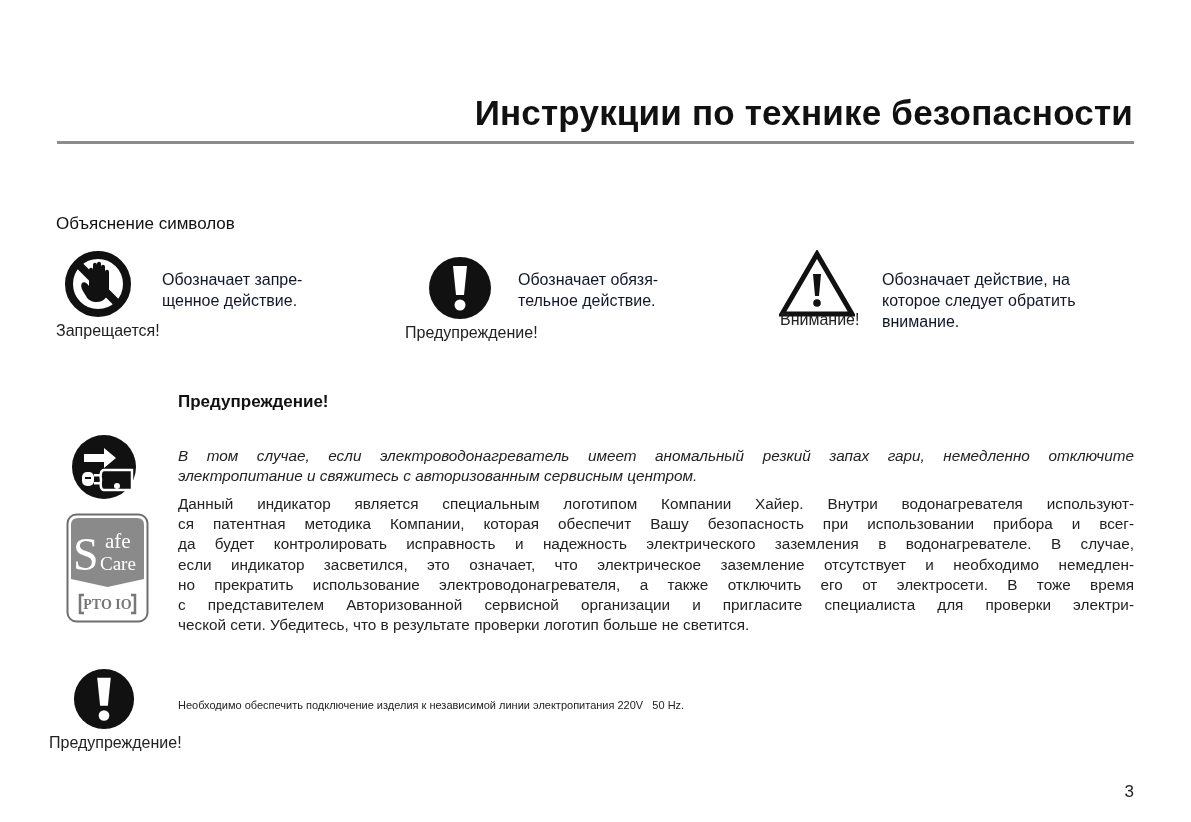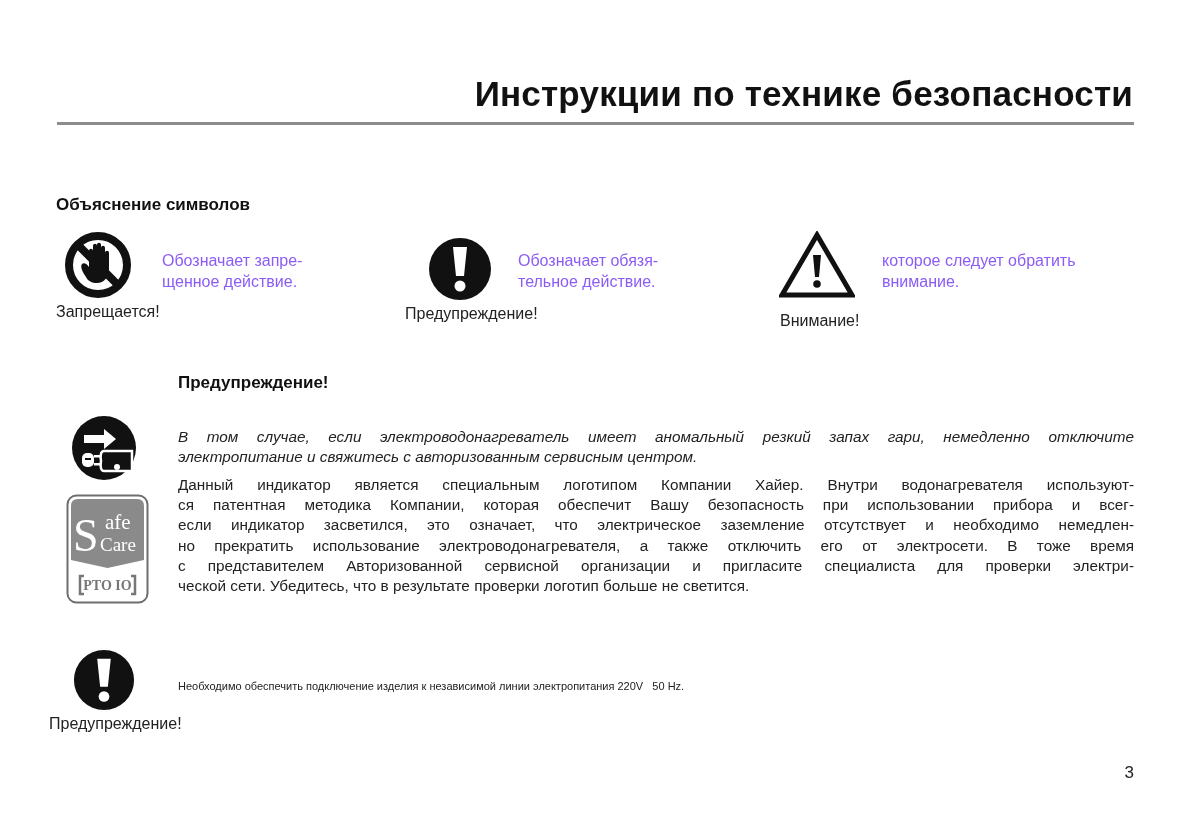--- a/index.html
+++ b/index.html
@@ -1,23 +1,23 @@
 <!DOCTYPE html>
 <html><head>
 <meta charset="utf-8">
 <style>
   html, body { margin: 0; padding: 0; background: #ffffff; }
   body { width: 1191px; height: 822px; position: relative; overflow: hidden;
          font-family: "Liberation Sans", "DejaVu Sans", sans-serif; color: #1a1a1a; }
-  .abs { position: absolute; }
+  .abs { position: absolute; margin-top: 19px; }
   .title { right: 58px; top: 74px; font-size: 35px; font-weight: bold; letter-spacing: 0.2px; color: #111; white-space: nowrap; }
   .rule { left: 57px; top: 122px; width: 1077px; height: 3px; background: #8c8c8c; }
-  .sec-head { left: 56px; top: 195px; font-size: 17px; font-weight: bold; color: #111; }
+  .sec-head { left: 56px; top: 195px; font-size: 17px; font-weight: normal; color: #111; }
   .sym-caption { font-size: 16px; color: #222; white-space: nowrap; text-align: center; }
-  .sym-text { font-size: 16px; line-height: 21px; color: #8b5cf6; }
+  .sym-text { font-size: 16px; line-height: 21px; color: #0f172a; }
   .warn-head { left: 178px; top: 372px; font-size: 17px; font-weight: bold; line-height: 21px; color: #111; }
   .para { left: 178px; width: 956px; font-size: 15.3px; line-height: 20.2px; color: #222; text-align: justify; }
   .line { display: block; text-align: justify; text-align-last: justify; white-space: nowrap; }
   .line.last { text-align-last: left; }
   .page-num { right: 57px; top: 763px; font-size: 17px; color: #222; }
 </style>
 </head>
 <body>
 
 <div class="abs title">Инструкции по технике безопасности</div>
@@ -51,22 +51,23 @@
   <div>тельное действие.</div>
 </div>
 
 <div class="abs" style="left:779px; top:231px; width:76px; height:68px;">
   <svg width="76" height="68" viewBox="0 0 76 68">
     <path d="M38 4 L73 64 L3 64 Z" fill="#fff" stroke="#111" stroke-width="5" stroke-linejoin="miter"></path>
     <path d="M34 24 L42 24 L40 46 L36 46 Z" fill="#111"></path>
     <circle cx="38" cy="53" r="3.8" fill="#111"></circle>
   </svg>
 </div>
-<div class="abs sym-caption" style="left:780px; top:312px; width:74px;">Внимание!</div>
+<div class="abs sym-caption" style="left:780px; top:292px; width:74px;">Внимание!</div>
 <div class="abs sym-text" style="left:882px; top:250px;">
+  <div>Обозначает действие, на</div>
   <div>которое следует обратить</div>
   <div>внимание.</div>
 </div>
 
 <div class="abs warn-head">
   <div>Предупреждение!</div>
 </div>
 
 <div class="abs" style="left:70px; top:415px; width:72px; height:66px;">
   <svg width="72" height="66" viewBox="0 0 72 66">
@@ -95,20 +96,21 @@
     <text x="34" y="57" font-family="Liberation Serif, serif" font-size="19" fill="#fff">Care</text>
     <path d="M18 82 L14 82 L14 100 L18 100" fill="none" stroke="#777" stroke-width="2.5"></path>
     <path d="M65 82 L69 82 L69 100 L65 100" fill="none" stroke="#777" stroke-width="2.5"></path>
     <text x="41.5" y="96" text-anchor="middle" font-family="Liberation Serif, serif" font-weight="bold" font-size="14" fill="#777">PTO IO</text>
   </svg>
 </div>
 
 <div class="abs para" style="top:475px;">
   <span class="line">Данный индикатор  является специальным логотипом  Компании Хайер.  Внутри водонагревателя используют-</span>
   <span class="line">ся патентная методика  Компании, которая обеспечит Вашу безопасность при использовании прибора и всег-</span>
+  <span class="line">да будет контролировать исправность и надежность электрического заземления в водонагревателе. В случае,</span>
   <span class="line">если индикатор засветился, это означает, что электрическое заземление отсутствует и необходимо немедлен-</span>
   <span class="line">но прекратить использование электроводонагревателя, а также отключить его от электросети. В тоже время</span>
   <span class="line">с  представителем Авторизованной сервисной организации и пригласите специалиста для проверки электри-</span>
   <span class="line last">ческой сети. Убедитесь, что в результате проверки логотип больше не светится.</span>
 </div>
 
 <div class="abs" style="left:72px; top:648px; width:64px; height:64px;">
   <svg width="64" height="64" viewBox="0 0 66 66">
     <circle cx="33" cy="33" r="31" fill="#111"></circle>
     <path d="M26 11 L40 11 L37 40 L29 40 Z" fill="#fff"></path>

